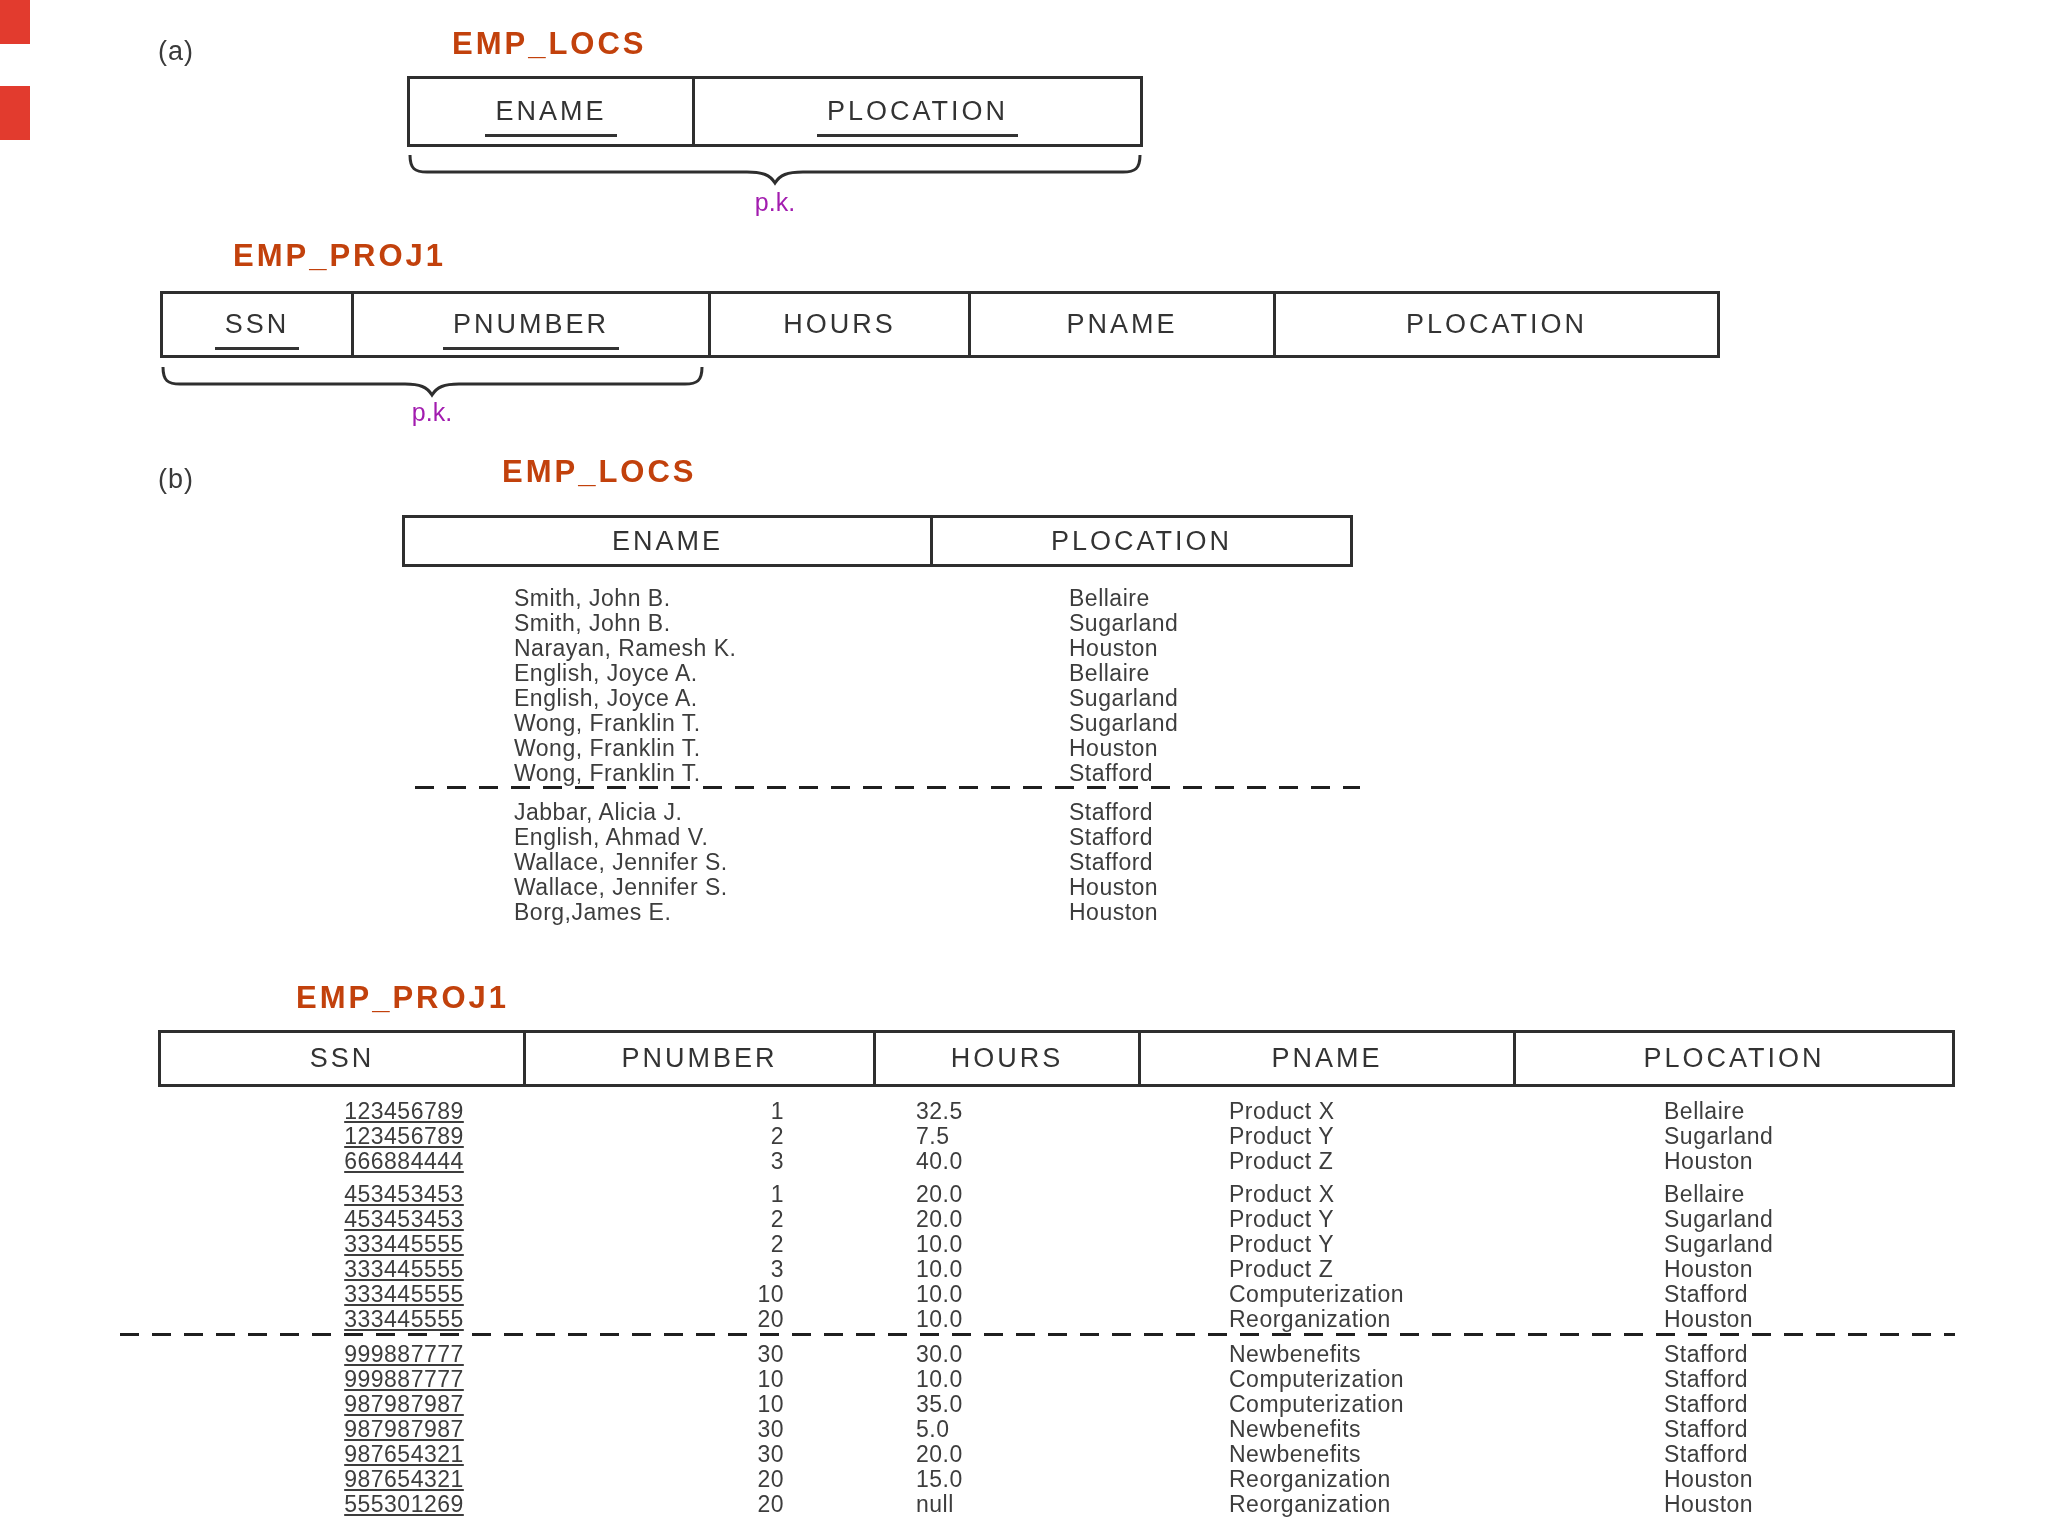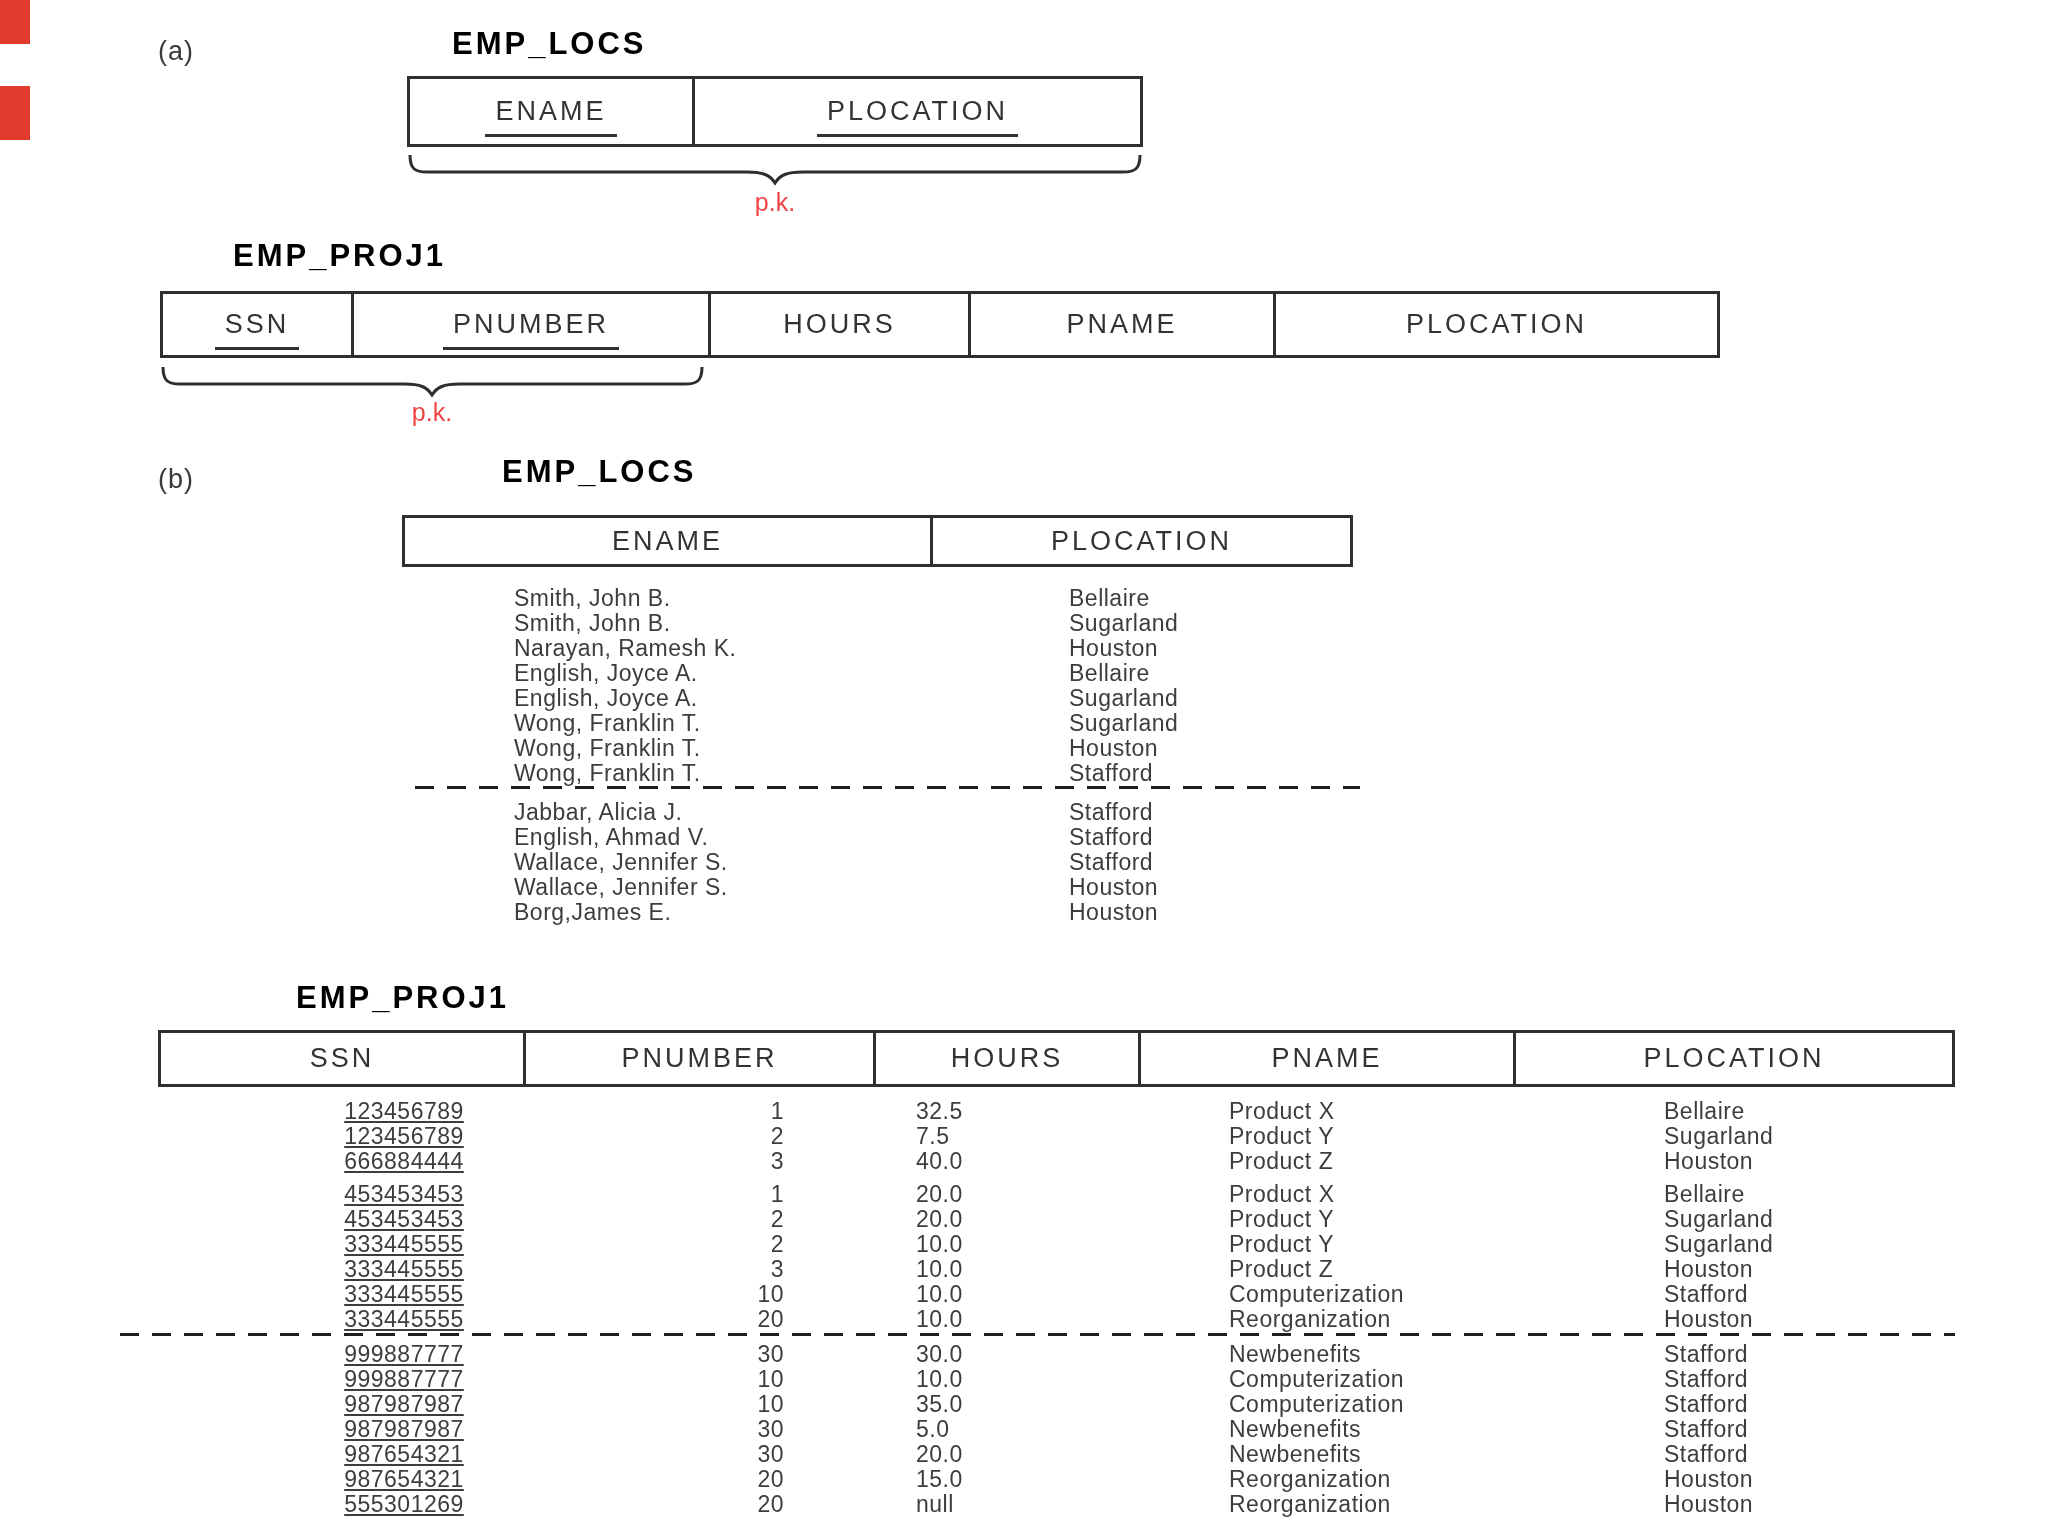--- a/index.html
+++ b/index.html
@@ -6,42 +6,42 @@
   html,body { background:#ffffff; }
   .page {
     position:relative; width:2048px; height:1536px; background:#ffffff;
     font-family:"Liberation Sans", sans-serif; color:#383838; overflow:hidden;
   }
   .red-mark { position:absolute; left:0; background:#e23b2e; }
   .red-mark.rm1 { top:0; width:30px; height:44px; }
   .red-mark.rm2 { top:86px; width:30px; height:54px; }
 
   .sec-label { position:absolute; font-size:27px; color:#3a3a3a; letter-spacing:1px; }
-  .rel-title { position:absolute; font-size:31px; font-weight:bold; letter-spacing:3px; color:#000000; white-space:nowrap; }
+  .rel-title { position:absolute; font-size:31px; font-weight:bold; letter-spacing:3px; color:#c2410c; white-space:nowrap; }
 
   .schema-box { position:absolute; display:flex; border:3px solid #2f2f2f; background:#fff; }
   .schema-box .scell {
     display:flex; align-items:center; justify-content:center;
     border-left:3px solid #2f2f2f; height:100%;
   }
   .schema-box .scell:first-child { border-left:none; }
   .attr { font-size:27px; letter-spacing:3px; color:#333; white-space:nowrap; }
   .attr.key { border-bottom:3px solid #333; padding:0 10px 7px 10px; transform:translateY(5px); }
 
   .hdr-box { position:absolute; display:flex; border:3px solid #2f2f2f; background:#fff; }
   .hdr-box .hcell {
     display:flex; align-items:center; justify-content:center;
     border-left:3px solid #2f2f2f; height:100%;
     font-size:27px; letter-spacing:3px; color:#333; white-space:nowrap;
   }
   .hdr-box .hcell:first-child { border-left:none; }
 
   .brace { position:absolute; }
   .brace path { stroke:#2e2e2e; stroke-width:3; fill:none; }
-  .pk { position:absolute; font-size:25px; color:#ef4444; width:70px; text-align:center; }
+  .pk { position:absolute; font-size:25px; color:#a21caf; width:70px; text-align:center; }
 
   .dashed {
     position:absolute; height:3px;
     background:repeating-linear-gradient(90deg,#1f1f1f 0 19px,transparent 19px 32px);
   }
 
   .rowset { position:absolute; left:0; width:2048px; }
   .rowset .drow { position:relative; height:25px; font-size:23px; letter-spacing:0.5px; color:#3d3d3d;margin-left:44px; }
   .rowset .drow span { position:absolute; white-space:nowrap; top:0; }
 

